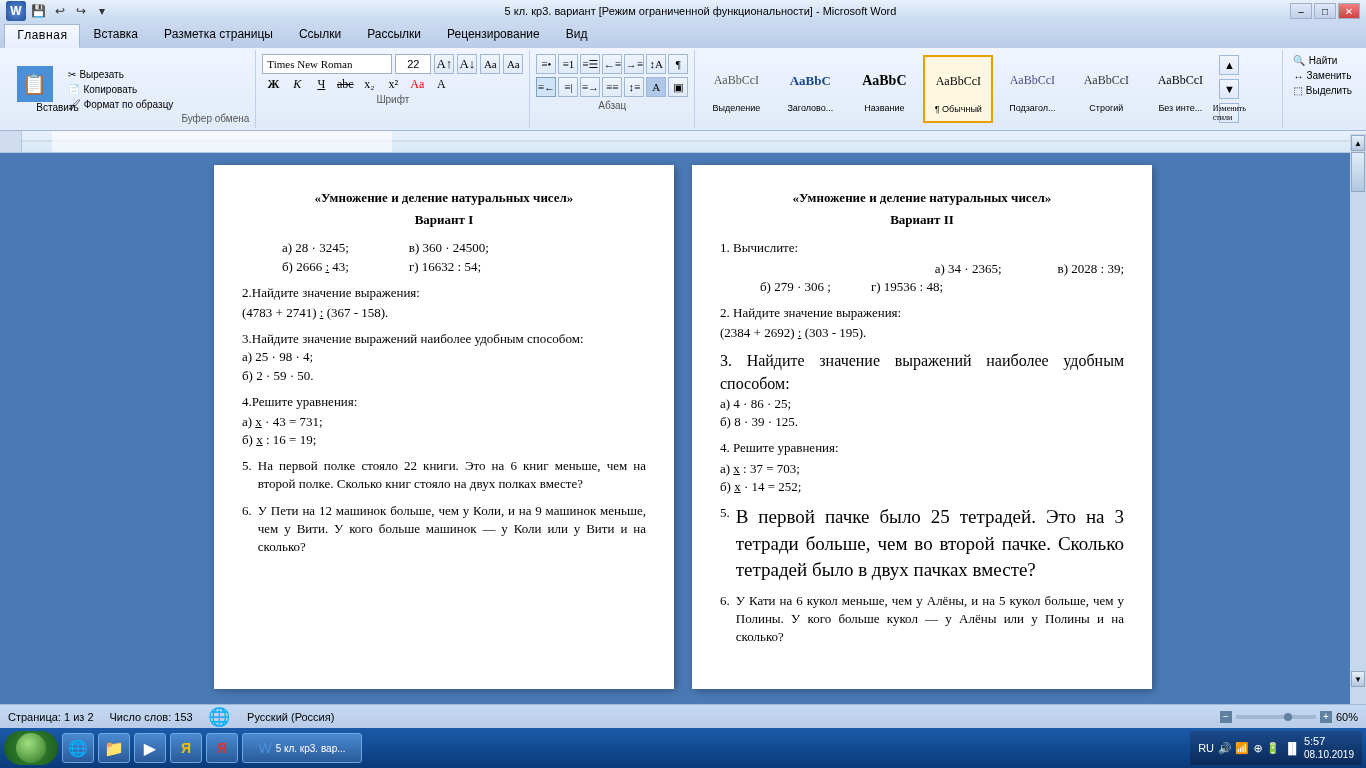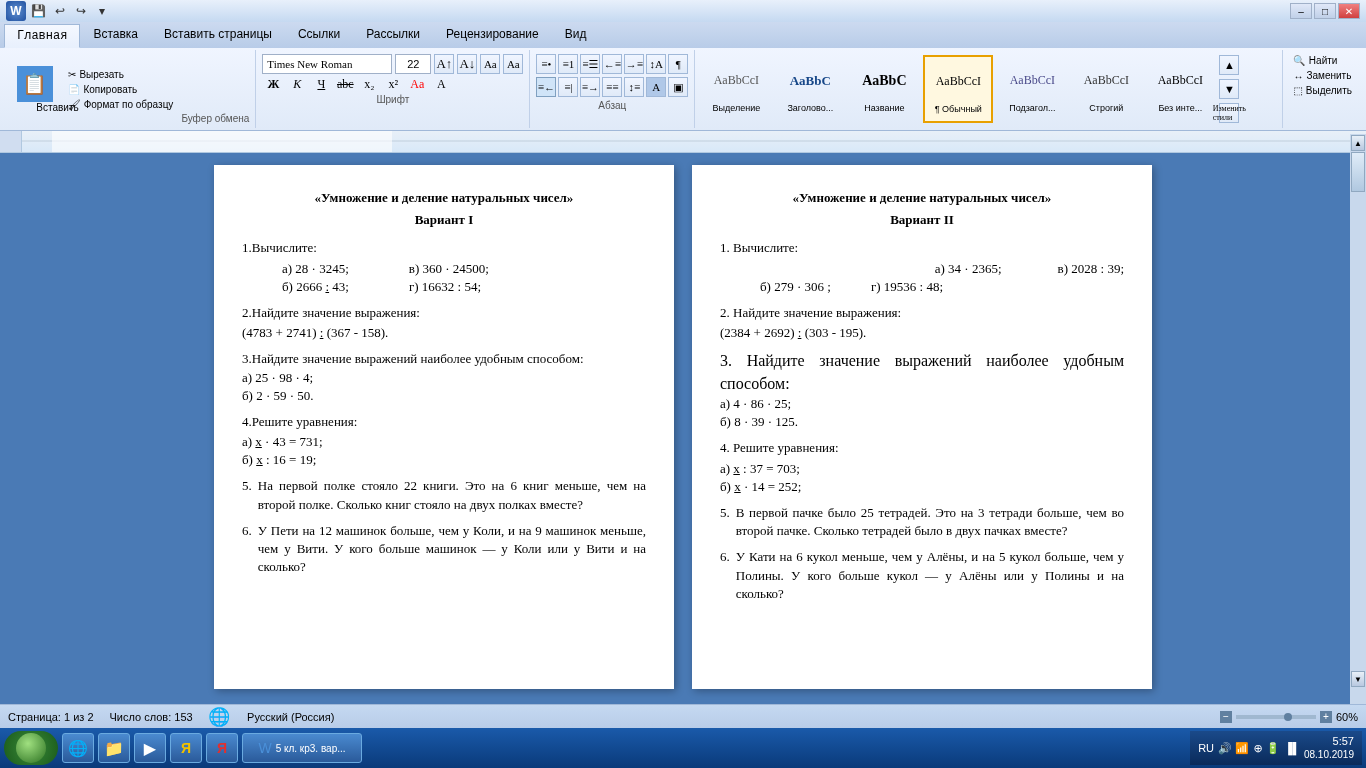--- a/index.html
+++ b/index.html
@@ -276,54 +276,55 @@
       display: flex; align-items: center; gap: 6px;
     }
     .sys-tray {
       display: flex; align-items: center; gap: 4px;
       background: linear-gradient(to bottom, #1a4a8a, #0a2a5a);
       padding: 2px 8px;
       height: 34px;
       color: white;
       font-family: Arial, sans-serif; font-size: 11px;
     }
-    .clock { display: flex; flex-direction: column; align-items: flex-end; line-height: 1.2; }
+    .clock { display: flex; flex-direction: column; align-items: flex-start; line-height: 1.2; }
     .qat-btn { width: 18px; height: 18px; display: flex; align-items: center; justify-content: center; font-size: 12px; cursor: pointer; color: #333; }
   </style>
 </head>
 <body>
 
 <div style="position:relative; width:1366px; height:768px; overflow:hidden;">
 
 <div class="title-bar">
   <div class="title-bar-left">
     <div style="width:20px;height:20px;background:radial-gradient(circle,#6090d0,#2050a0);border-radius:3px;display:flex;align-items:center;justify-content:center;">
       <span style="color:white;font-weight:bold;font-size:12px;font-family:Arial;">W</span>
     </div>
 
     <div style="display:flex;gap:3px;align-items:center;">
       <div class="qat-btn">💾</div>
       <div class="qat-btn">↩</div>
       <div class="qat-btn">↪</div>
       <div class="qat-btn">▾</div>
     </div>
   </div>
+  <div class="title-bar-center">5 кл. кр3. вариант [Режим ограниченной функциональности] - Microsoft Word</div>
   <div class="title-bar-right">
     <div class="title-btn">–</div>
     <div class="title-btn">□</div>
     <div class="title-btn close">✕</div>
   </div>
 </div>
 
 <div class="ribbon">
 
   <div class="ribbon-tabs">
     <div class="ribbon-tab active">Главная</div>
     <div class="ribbon-tab">Вставка</div>
-    <div class="ribbon-tab">Вставить страницы</div>
+    <div class="ribbon-tab">Разметка страницы</div>
     <div class="ribbon-tab">Ссылки</div>
     <div class="ribbon-tab">Рассылки</div>
     <div class="ribbon-tab">Рецензирование</div>
     <div class="ribbon-tab">Вид</div>
   </div>
 
   <div class="ribbon-content">
 
     <div class="clipboard-group">
       <div class="paste-btn">
@@ -438,21 +439,20 @@
   </div>
 </div>
 
 <div class="doc-area" style="height:calc(768px - 22px - 112px - 22px - 24px - 40px); padding:12px 30px; gap:8px;">
 
   <div class="page">
     <div class="page-title">«Умножение и деление натуральных чисел»</div>
     <div class="page-variant">Вариант I</div>
 
     <div class="task">
-      <div class="task-header">1.Вычислите:</div>
       <div style="display:flex;gap:60px;margin-left:40px;">
         <span>а) 28 · 3245;</span>
         <span>в) 360 · 24500;</span>
       </div>
       <div style="display:flex;gap:60px;margin-left:40px;">
         <span>б) 2666 <span style="text-decoration:underline;">:</span> 43;</span>
         <span>г) 16632 : 54;</span>
       </div>
     </div>
 
@@ -512,21 +512,21 @@
     </div>
 
     <div class="task">
       <div class="task-header">4.    Решите уравнения:</div>
       <div class="task-center">а) <span style="text-decoration:underline;">x</span> : 37 = 703;</div>
       <div class="task-center">б) <span style="text-decoration:underline;">x</span> · 14 = 252;</div>
     </div>
 
     <div class="task" style="display:flex;gap:6px;text-align:justify;">
       <span style="font-size:13px;flex-shrink:0;">5.</span>
-      <span style="font-size:13px;">В первой пачке было 25 тетрадей. Это на 3 тетради больше, чем во второй пачке. Сколько тетрадей было в двух пачках вместе?</span>
+      <span style="font-size:19px;">В первой пачке было 25 тетрадей. Это на 3 тетради больше, чем во второй пачке. Сколько тетрадей было в двух пачках вместе?</span>
     </div>
 
     <div class="task" style="display:flex;gap:6px;text-align:justify;">
       <span style="font-size:13px;flex-shrink:0;">6.</span>
       <span style="font-size:13px;">У Кати на 6 кукол меньше, чем у Алёны, и на 5 кукол больше, чем у Полины. У кого больше кукол — у Алёны или у Полины и на сколько?</span>
     </div>
   </div>
 
 </div>
 

